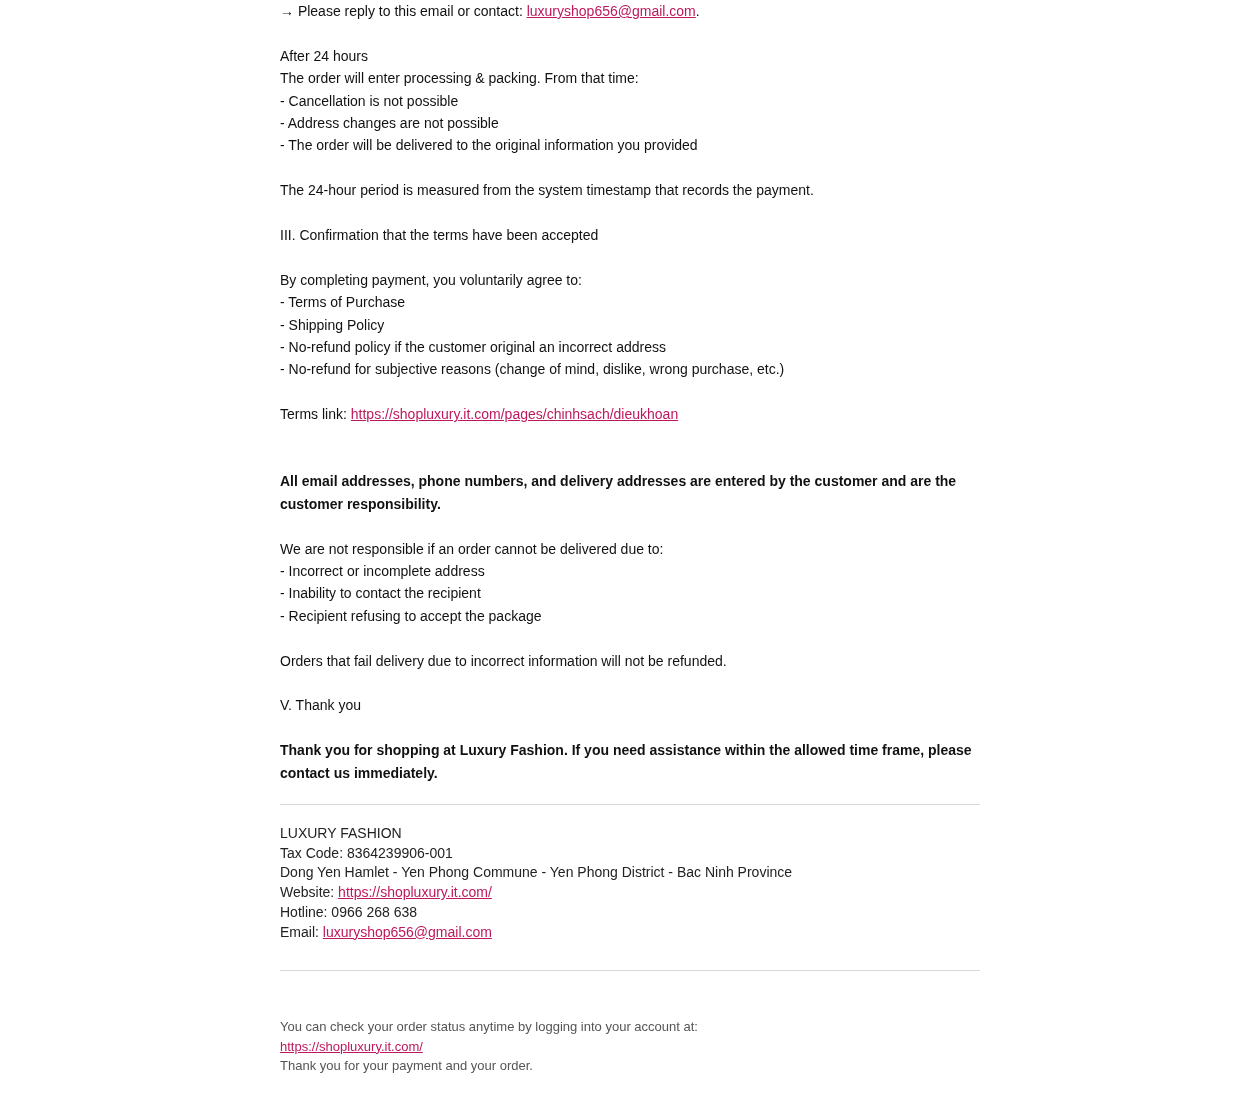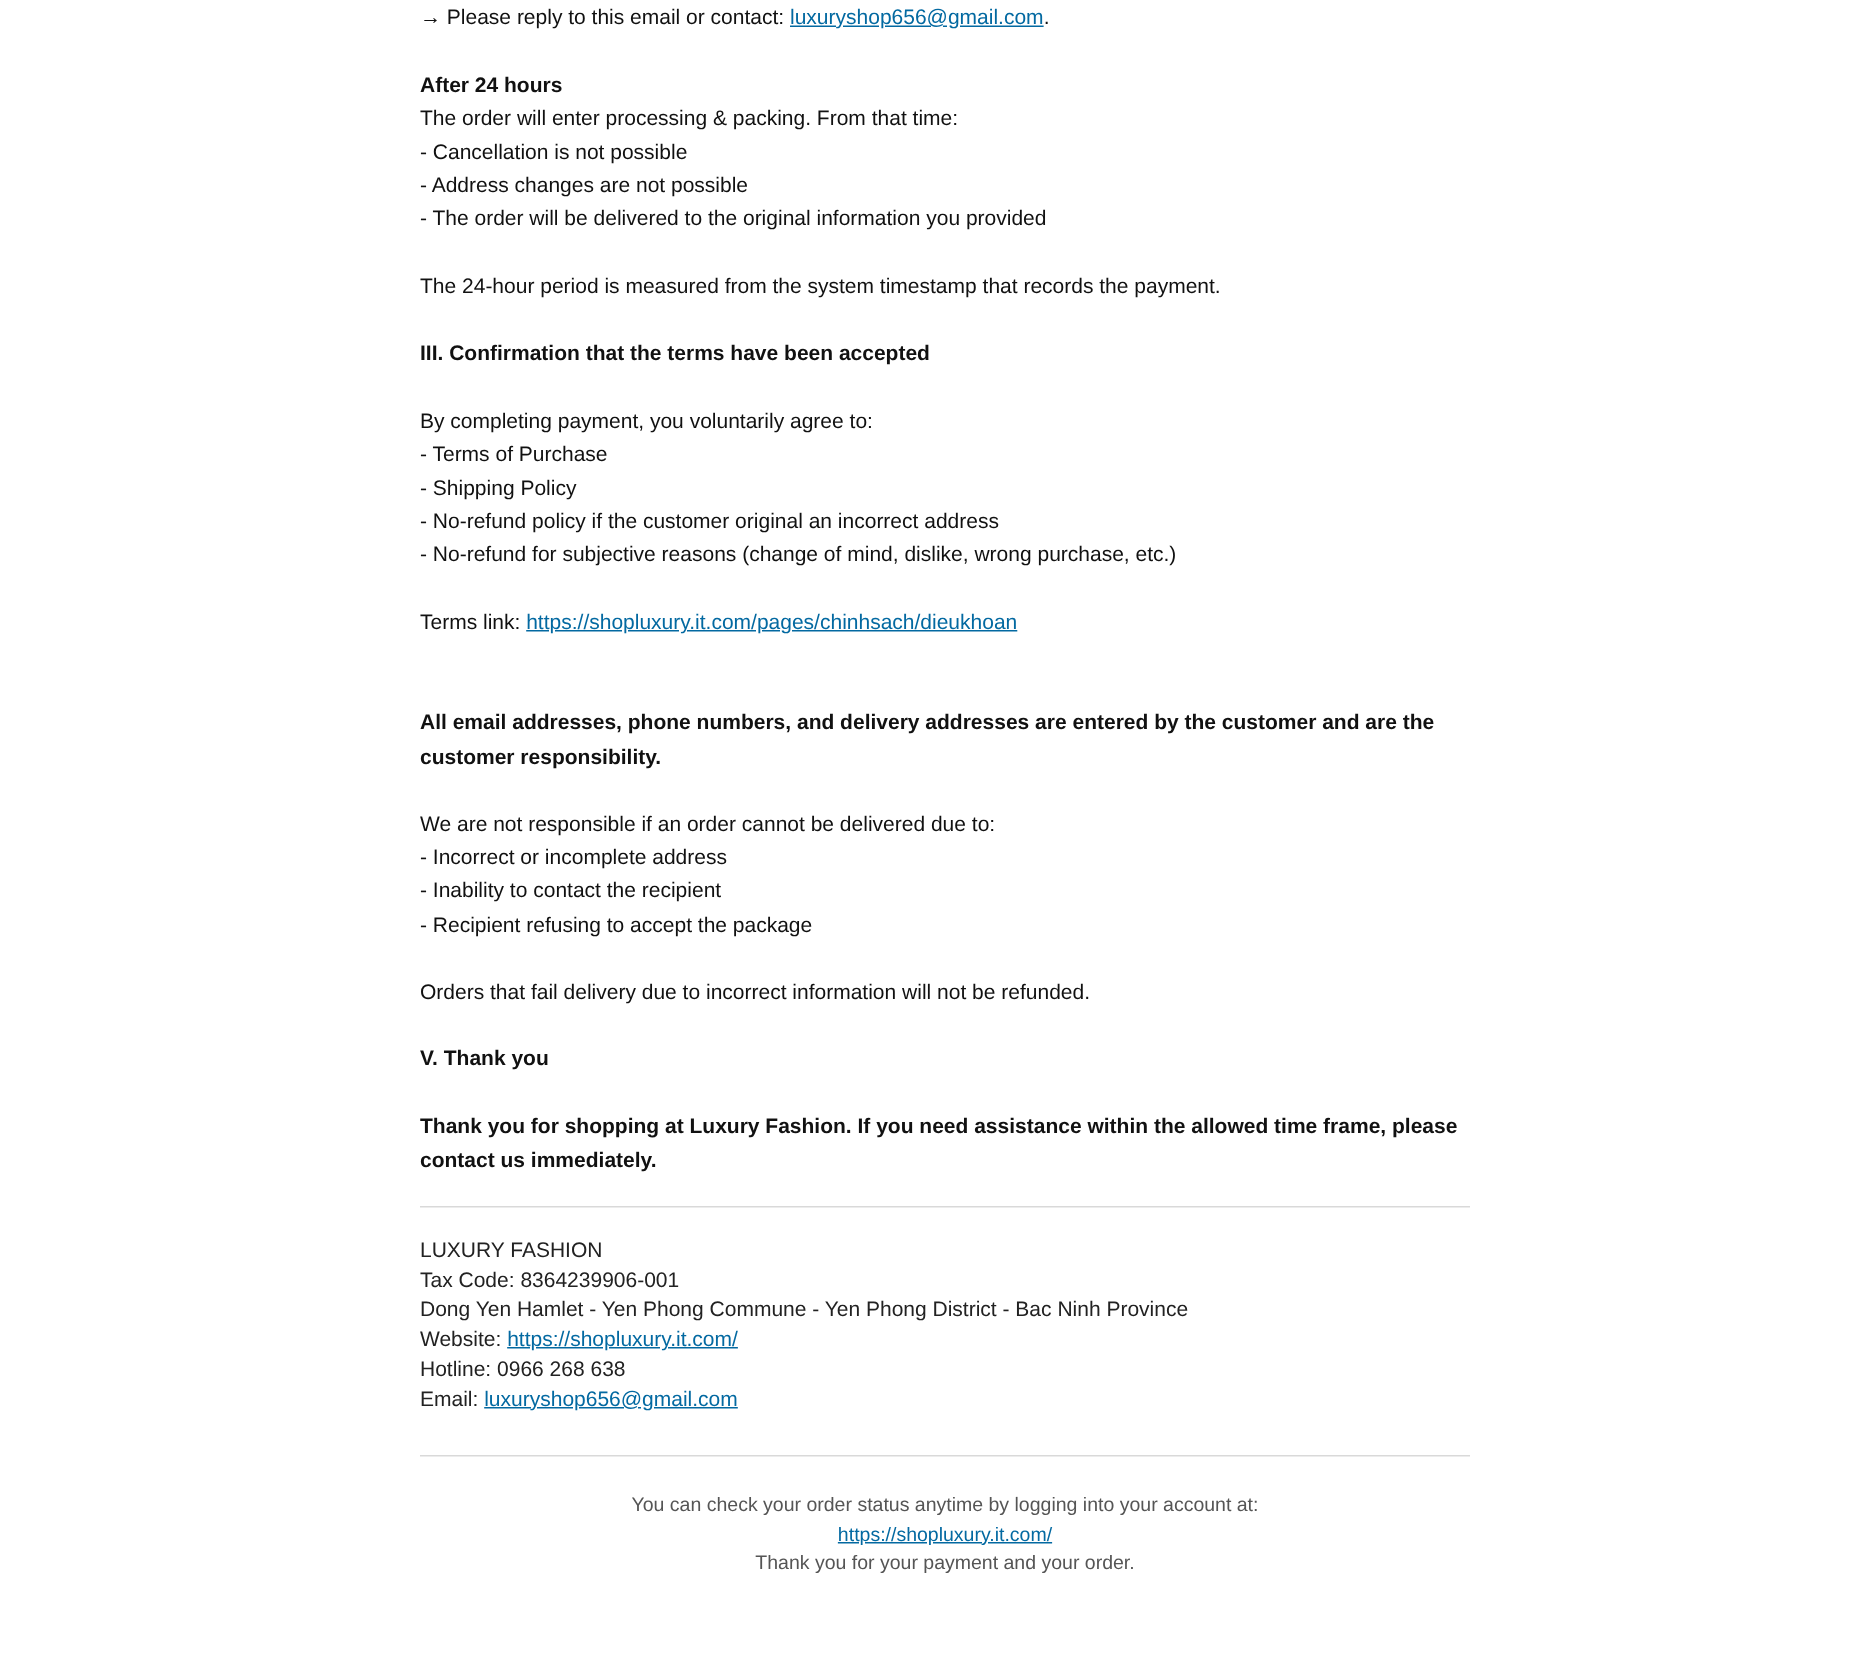--- a/index.html
+++ b/index.html
@@ -7,28 +7,28 @@
     width: 1238px; height: 1113px; overflow: hidden; position: relative;
     font-family: "Liberation Sans", sans-serif; color: #111111;
   }
   .content {
     position: absolute; left: 280px; top: 0; width: 700px;
     font-size: 14px; line-height: 22.4px;
   }
   .line { display: block; white-space: nowrap; }
   .wrap { white-space: normal; font-weight: bold; }
   .gap { height: 22.4px; }
-  .bold { font-weight: bold; }
-  a { color: #0369a1; text-decoration: underline; }
+  .bold { font-weight: normal; }
+  a { color: #be185d; text-decoration: underline; }
   .hr { border: 0; border-top: 1px solid #d9d9d9; margin: 0; width: 700px; }
   .footer-block {
     font-size: 14px; line-height: 19.7px; color: #222222;
   }
   .status-block {
-    font-size: 13px; line-height: 19.5px; color: #555555; text-align: center;
+    font-size: 13px; line-height: 19.5px; color: #555555; text-align: left; margin-top: 24px;
   }
 </style>
 </head>
 <body>
 
 <div class="content">
 
   <div style="height:0px"></div>
   <span class="line">
     <span>→ Please reply to this email or contact: </span><a href="#">luxuryshop656@gmail.com</a><span>.</span>

